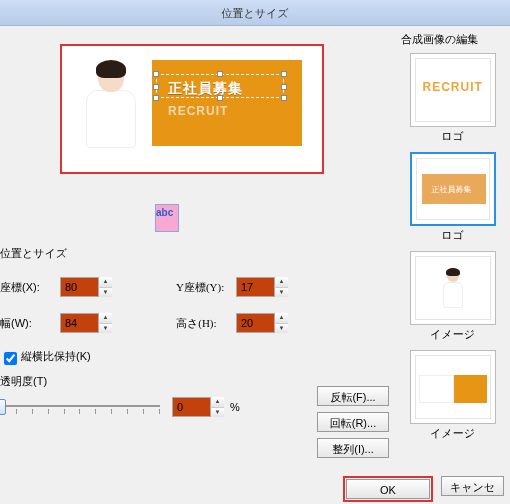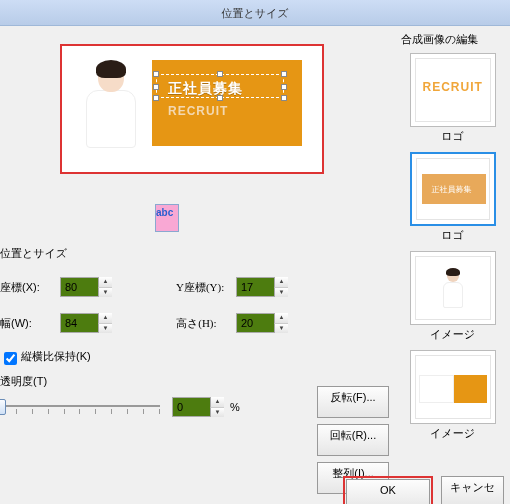--- a/index.html
+++ b/index.html
@@ -18,35 +18,35 @@
   .sel-box { position: absolute; left: 84px; top: 18px; width: 128px; height: 24px; border: 1px dashed #fff; }
   .handle { position: absolute; width: 6px; height: 6px; background: #fff; border: 1px solid #888; }
   .orange-card .jp { position: absolute; left: 16px; top: 20px; font-weight: bold; font-size: 14px; letter-spacing: 1px; text-shadow: 0 1px 0 rgba(0,0,0,.25); }
   .orange-card .en { position: absolute; left: 16px; top: 44px; font-size: 12px; font-weight: bold; color: #f3d8b1; letter-spacing: 1px; }
   .abc-btn { display:inline-block; margin: 30px 0 8px 155px; width: 24px; height: 28px; background: #f9a8d4; border: 1px solid #8aa8d0; color: #2a5fd0; line-height: 16px; font-weight: bold; font-size: 10px; }
   .sec-title { margin: 4px 0 2px 0; }
   .group-title { margin: 6px 0 4px 0; }
   .row { display: flex; align-items: center; margin: 16px 0; }
   .lbl { width: 60px; }
   .spin { display: inline-flex; align-items: stretch; height: 20px; }
-  .spin input { width: 52px; height: 20px; border: 1px solid #aaa; background: #4d7c0f; padding: 0 14px 0 4px; }
+  .spin input { width: 52px; height: 20px; border: 1px solid #aaa; background: #c2410c; padding: 0 14px 0 4px; }
   .spin .btns { display:flex; flex-direction:column; width:14px; margin-left:-14px; }
   .spin .btns div { flex:1; background: linear-gradient(#fff,#e4e4e4); border-left:1px solid #aaa; text-align:center; font-size:6px; line-height:8px; color:#444; border-bottom:1px solid #ccc; cursor:pointer; }
   .spin .btns div:last-child{border-bottom:none;}
   .col2 { margin-left: 64px; display:flex; align-items:center; }
   .col2 .lbl { width: 60px; font-family: Liberation Serif, serif; }
   .chk { display:flex; margin: 6px 0; }
   .chk input { margin-right: 4px; }
   .slider-row { position: relative; height: 28px; margin-top: 4px; }
   .track { position:absolute; left:0; top:12px; width: 160px; height:2px; background:#999; }
   .ticks { position:absolute; left:0; top:16px; width:160px; height:6px; display:flex; justify-content:space-between; }
   .ticks span{ width:1px; height:5px; background:#999; display:block; }
   .thumb { position:absolute; left:-4px; top:6px; width:10px; height:16px; background:linear-gradient(#fafcff,#cfe0f5); border:1px solid #6b8db8; border-radius:2px; }
   .pct { position:absolute; left: 172px; top: 4px; display:flex; align-items:center; gap:6px; }
-  .btn { display:inline-block; min-width: 72px; height: 32px; background: linear-gradient(#fdfdfd,#e6e6e6); border:1px solid #999; text-align:center; line-height:20px; padding: 0 8px; cursor:pointer; }
+  .btn { display:inline-block; min-width: 72px; height: 20px; background: linear-gradient(#fdfdfd,#e6e6e6); border:1px solid #999; text-align:center; line-height:20px; padding: 0 8px; cursor:pointer; }
   .btn-col { position:absolute; right: 6px; top: 360px; display:flex; flex-direction:column; gap: 6px; align-items:flex-end; }
   .thumbs { display:flex; flex-direction:column; gap:2px; align-items:center; }
   .thumb-item { width: 86px; }
   .thumb-frame { width: 86px; height: 74px; background:#fff; border:1px solid #bbb; box-shadow: inset 0 0 0 4px #fff, inset 0 0 0 5px #e4e4e4; position:relative; }
   .thumb-frame.sel { border: 2px solid #2a8fe6; }
   .thumb-label { text-align:center; padding: 2px 0 6px 0; }
   .th-recruit { position:absolute; left:12px; top:26px; font-weight:bold; color:#f0a63a; font-size:12px; letter-spacing:1px; }
   .th-logo2 { position:absolute; left:10px; top:20px; width:64px; height:30px; background:#e8a95a; }
   .th-logo2 span{ color:#fff; font-size:8px; position:absolute; left:10px; top:10px; }
   .th-person { position:absolute; left:32px; top:18px; width:20px; height:40px; }

